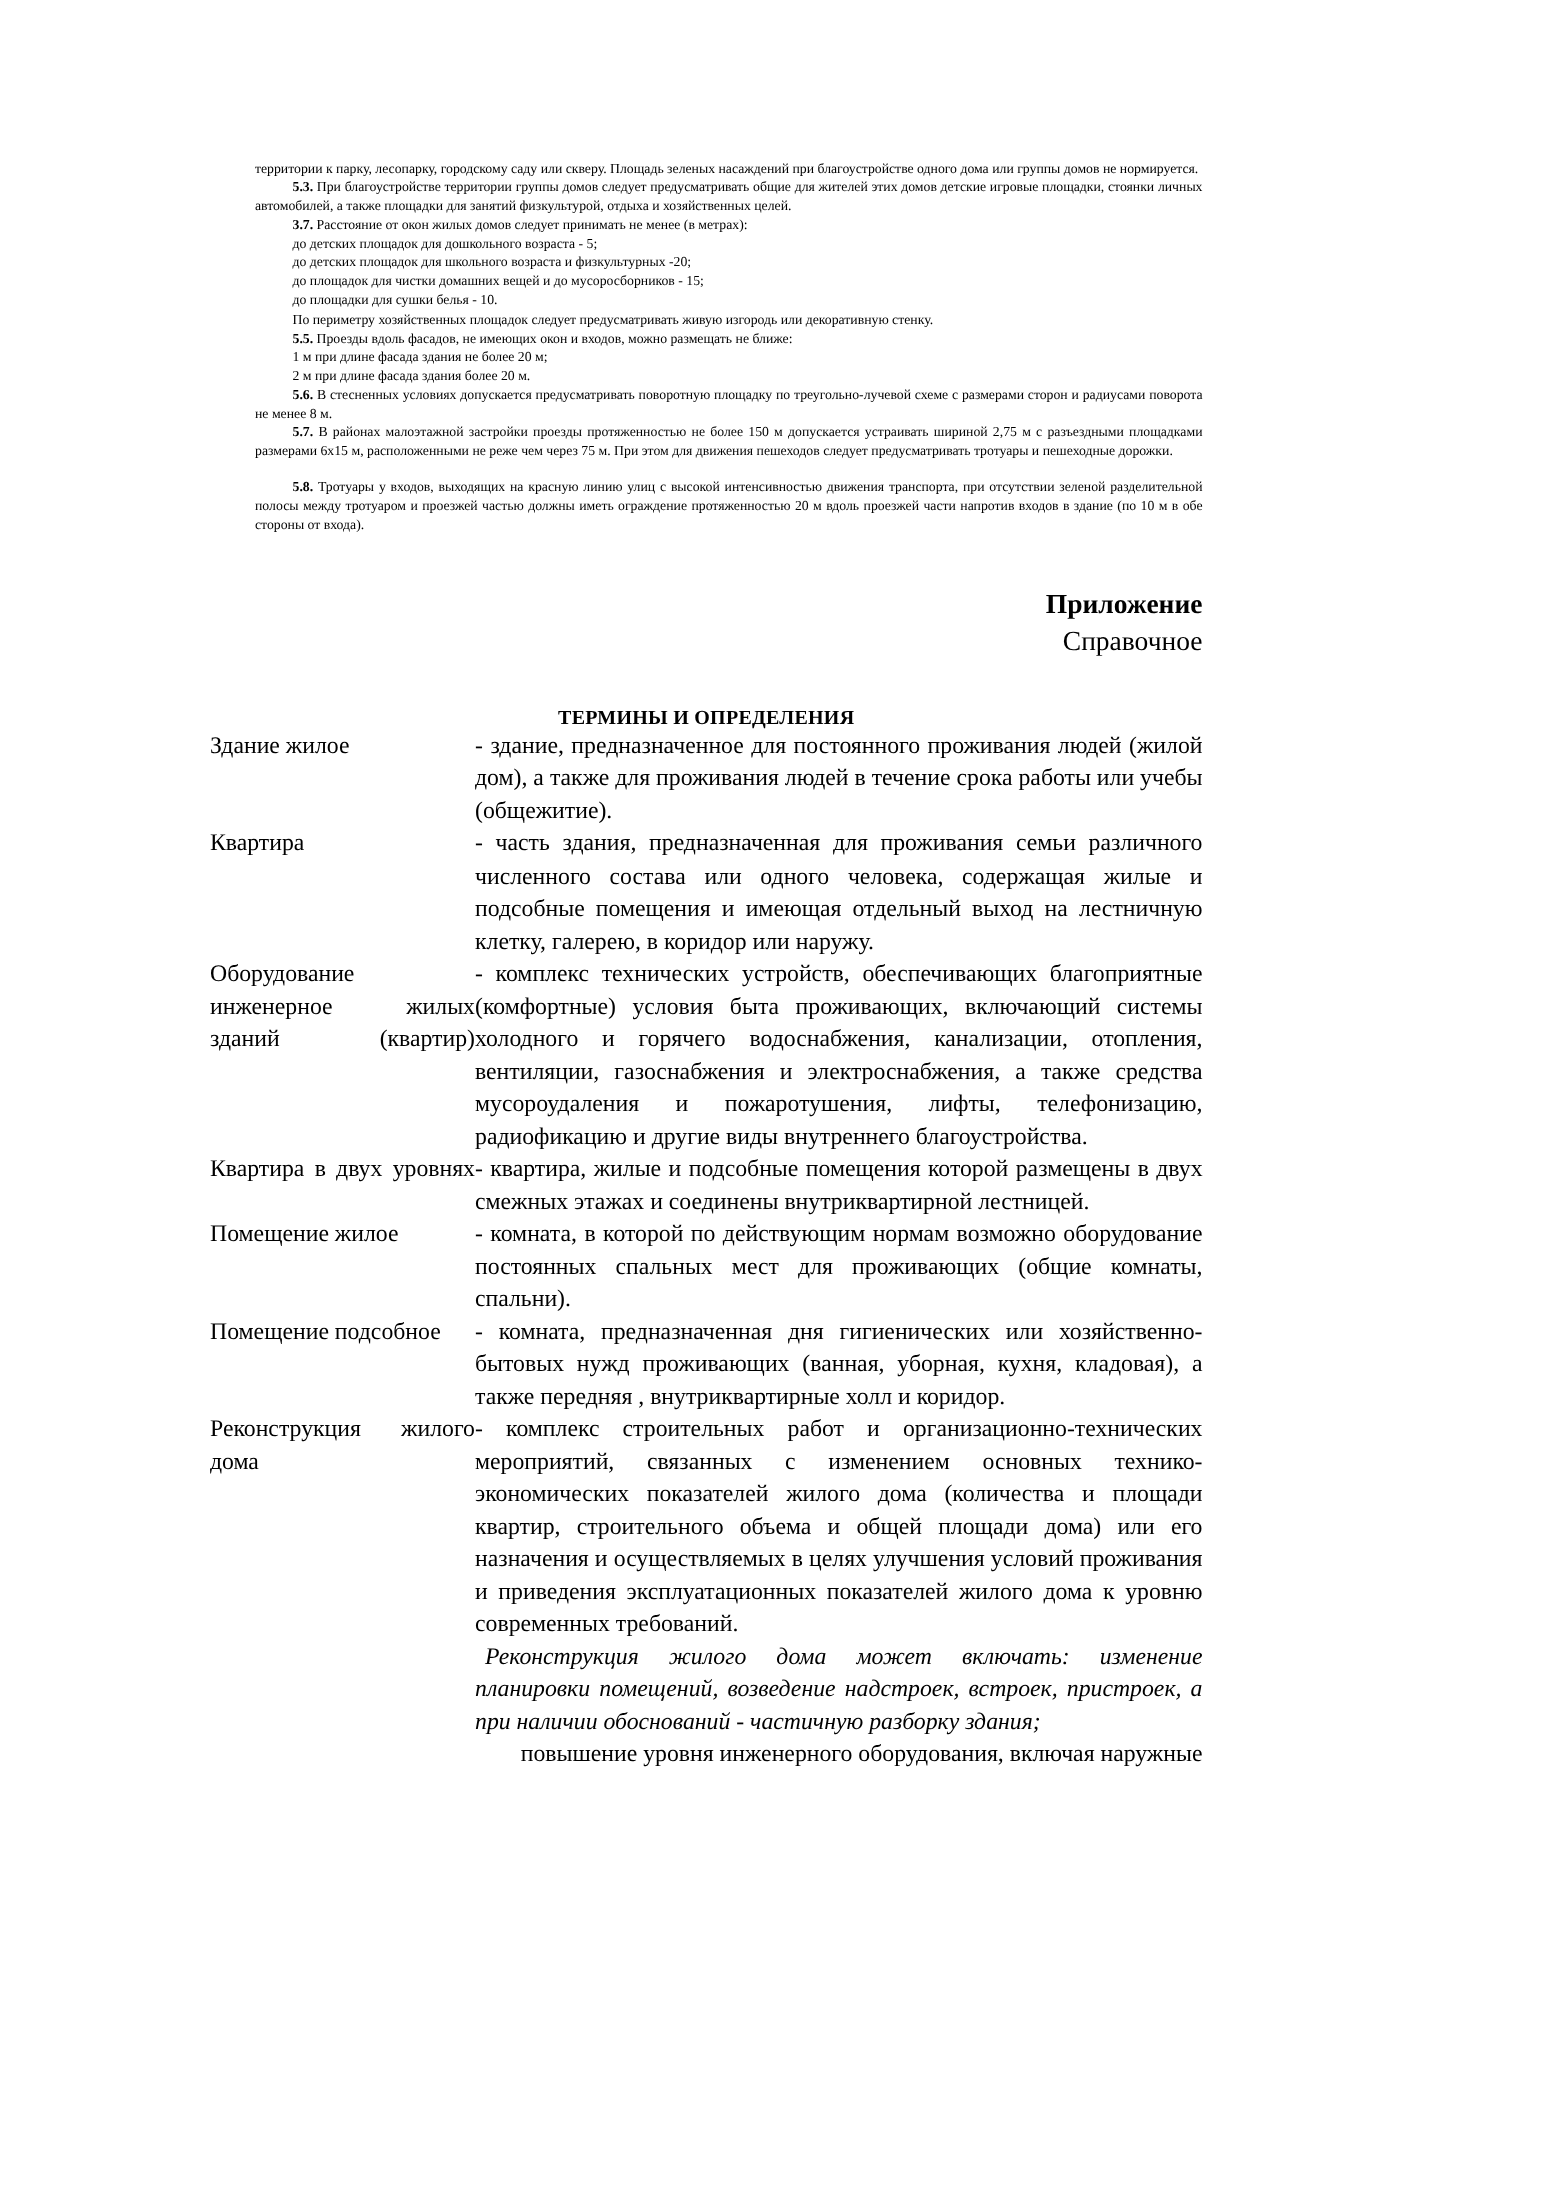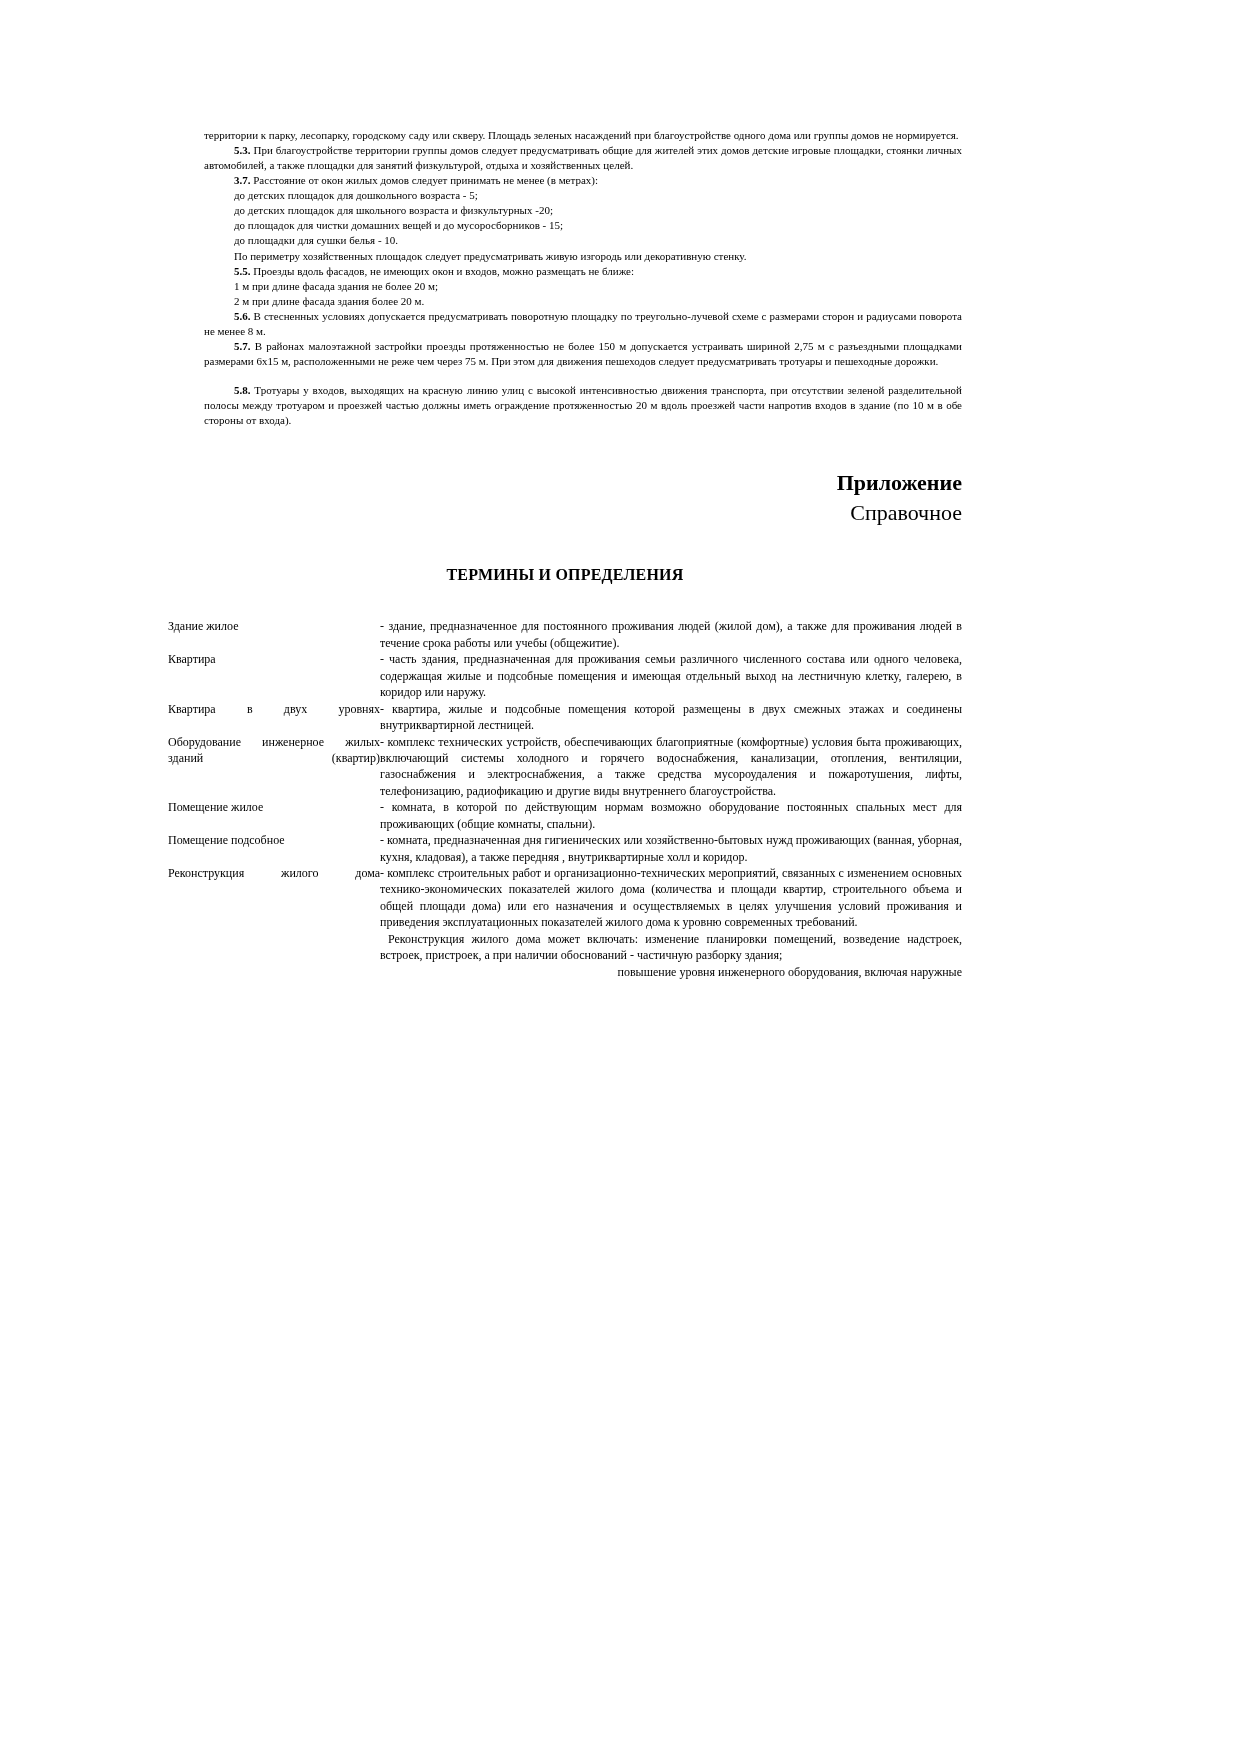--- a/index.html
+++ b/index.html
@@ -63,24 +63,23 @@
   }
   .section-title {
     margin-top: 38px;
     text-align: center;
     font-weight: bold;
     font-size: 16px;
     letter-spacing: 0.2px;
   }
 
   table.terms {
-    margin-top: 34px;
     width: 100%;
     border-collapse: collapse;
-    font-size: 12px;
+    font-size: 19px;
     line-height: 1.37;
   }
   table.terms td {
     vertical-align: top;
     padding: 0 0 0 0;
     border: none;
   }
   td.term {
     width: 212px;
     padding-right: 16px;
@@ -91,20 +90,21 @@
   td.term.single {
     text-align-last: left;
   }
   td.def {
     text-align: justify;
   }
   td.def p { margin: 0; }
   td.def p.cont {
     text-indent: 8px;
     text-align: justify;
+    font-style: italic;
   }
   td.def p.cont-left {
     text-indent: 8px;
     text-align: right;
   }
 </style>
 </head>
 <body>
 
 <div class="page">
@@ -154,29 +154,29 @@
           <p>- здание, предназначенное для постоянного проживания людей (жилой дом), а также для проживания людей в течение срока работы или учебы (общежитие).</p>
         </td>
       </tr>
       <tr>
         <td class="term single">Квартира</td>
         <td class="def">
           <p>- часть здания, предназначенная для проживания семьи различного численного состава или одного человека, содержащая жилые и подсобные помещения и имеющая отдельный выход на лестничную клетку, галерею, в коридор или наружу.</p>
         </td>
       </tr>
       <tr>
+        <td class="term">Оборудование инженерное жилых зданий (квартир)</td>
+        <td class="def">
+          <p>- комплекс технических устройств, обеспечивающих благоприятные (комфортные) условия быта проживающих, включающий системы холодного и горячего водоснабжения, канализации, отопления, вентиляции, газоснабжения и электроснабжения, а также средства мусороудаления и пожаротушения, лифты, телефонизацию, радиофикацию и другие виды внутреннего благоустройства.</p>
+        </td>
+      </tr>
+      <tr>
         <td class="term">Квартира в двух уровнях</td>
         <td class="def">
           <p>- квартира, жилые и подсобные помещения которой размещены в двух смежных этажах и соединены внутриквартирной лестницей.</p>
-        </td>
-      </tr>
-      <tr>
-        <td class="term">Оборудование инженерное жилых зданий (квартир)</td>
-        <td class="def">
-          <p>- комплекс технических устройств, обеспечивающих благоприятные (комфортные) условия быта проживающих, включающий системы холодного и горячего водоснабжения, канализации, отопления, вентиляции, газоснабжения и электроснабжения, а также средства мусороудаления и пожаротушения, лифты, телефонизацию, радиофикацию и другие виды внутреннего благоустройства.</p>
         </td>
       </tr>
       <tr>
         <td class="term single">Помещение жилое</td>
         <td class="def">
           <p>- комната, в которой по действующим нормам возможно оборудование постоянных спальных мест для проживающих (общие комнаты, спальни).</p>
         </td>
       </tr>
       <tr>
         <td class="term single">Помещение подсобное</td>

